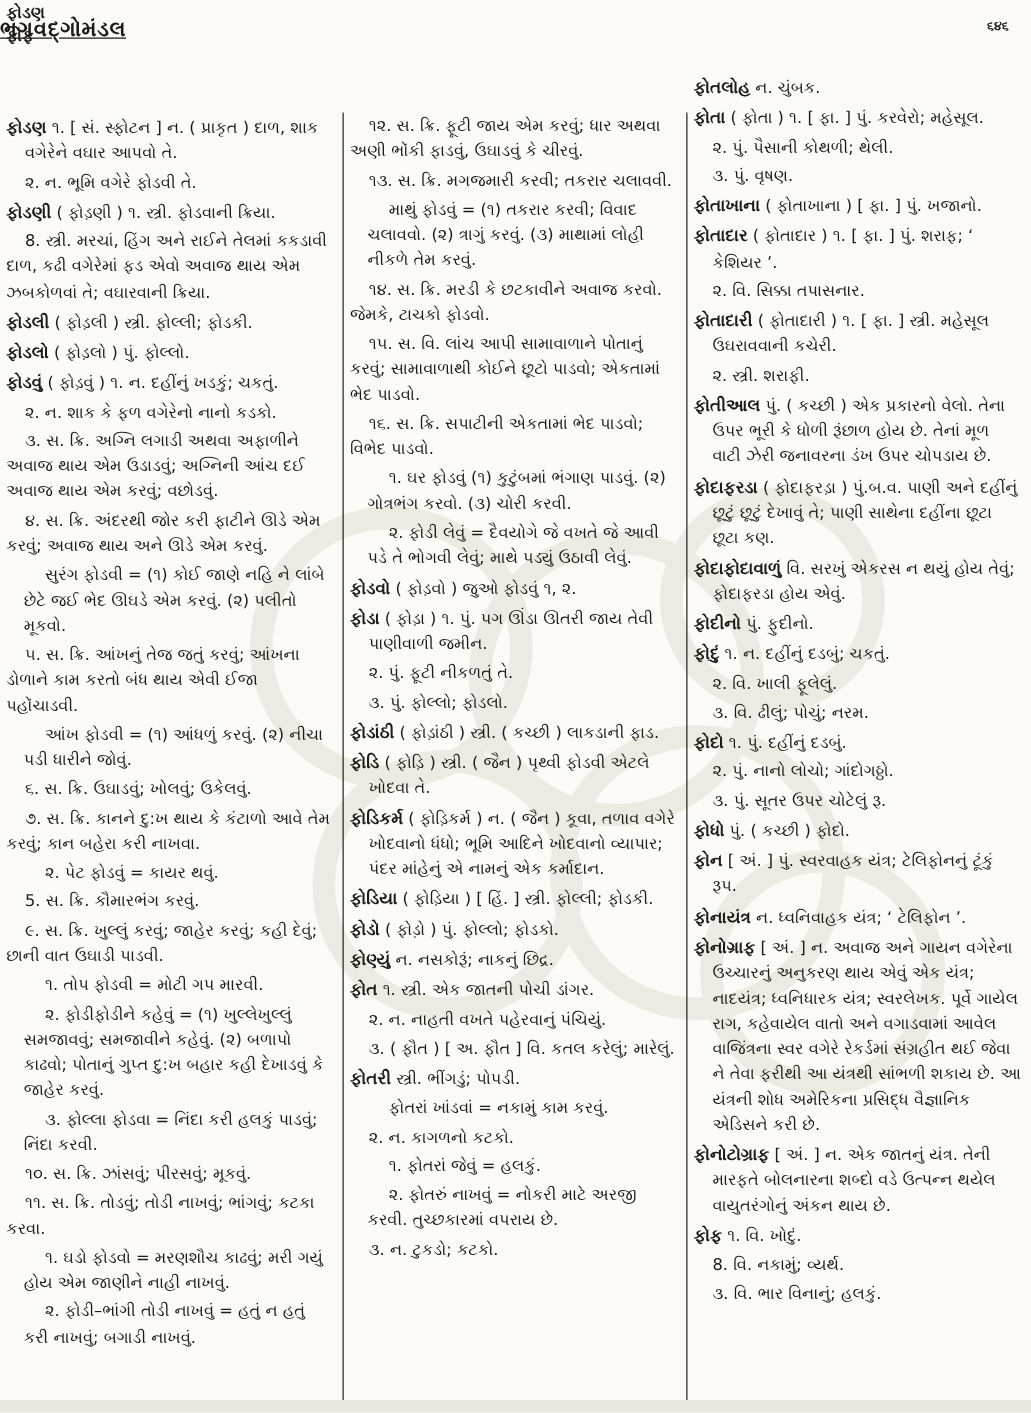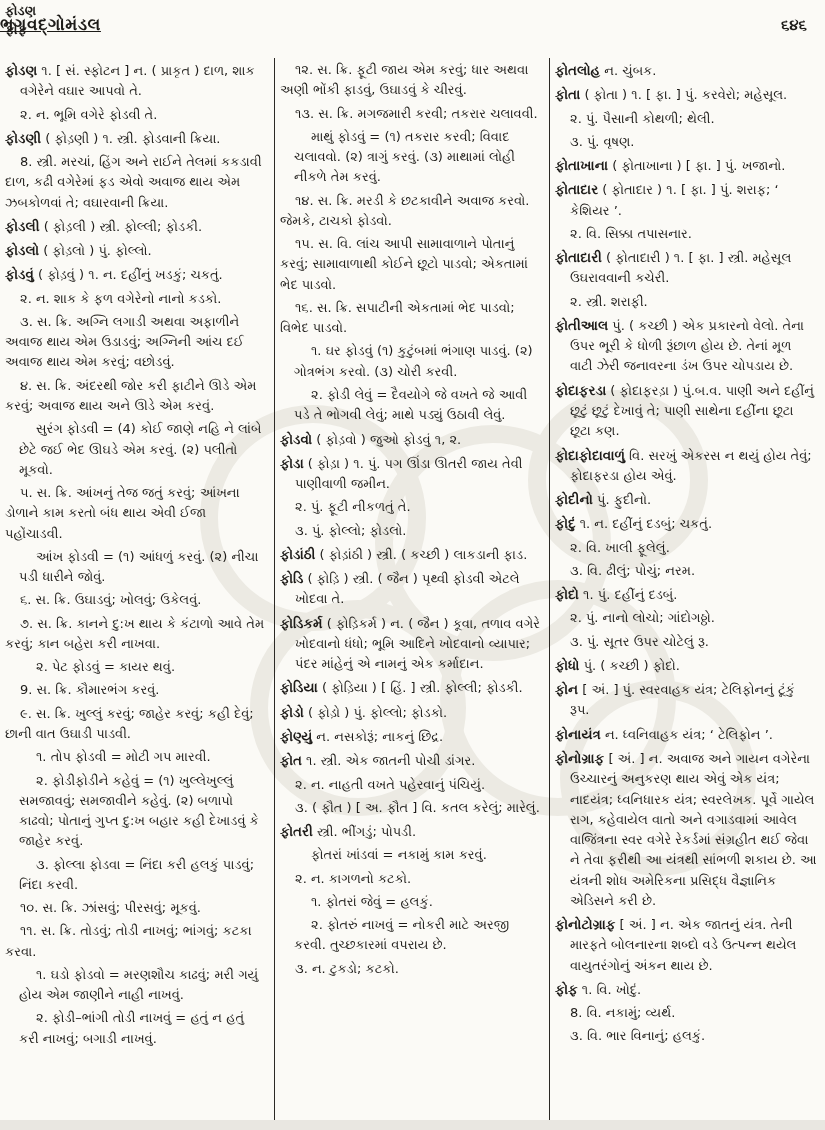--- a/index.html
+++ b/index.html
@@ -33,21 +33,21 @@
   }
   .book-title{
     position:absolute;left:0;right:0;top:14px;
     text-align:left;
     font-size:17px;font-weight:bold;
     letter-spacing:.5px;
     text-decoration:underline;
   }
   .pageno{
     position:absolute;right:18px;top:16px;
-    font-size:15px;font-weight:bold;
+    font-size:10px;font-weight:bold;
   }
   
   .watermark{position:absolute;inset:0;pointer-events:none;z-index:0;}
   .ring{
     position:absolute;border-radius:50%;
     border:18px solid var(--watermark);
   }
   .ring.r1{left:200px;top:405px;width:190px;height:190px;}
   .ring.r2{left:375px;top:425px;width:200px;height:200px;}
   .ring.r3{left:528px;top:390px;width:144px;height:144px;}
@@ -62,21 +62,21 @@
     overflow:hidden;
   }
   .col{
     width:275px;
     box-sizing:border-box;
     padding:2px 7px 0 5px;
     font-size:13px;
     line-height:1.56;
     overflow:hidden;
   }
-  .col.c1,.col.c2{border-right:1.5px solid var(--rule);}
+  .col.c1,.col.c2{border-right:1.5px solid var(--rule);margin-top:32px;}
   .para{margin:0 0 3px 0;text-align:left;}
   .k-entry{padding-left:15px;text-indent:-15px;}
   .k-sense{padding-left:0;text-indent:15px;}
   .k-sub{padding-left:14px;text-indent:17px;}
   .hw{font-weight:bold;font-size:13.5px;}
 </style>
 </head>
 <body>
 
 <div class="page">
@@ -104,27 +104,27 @@
         <p class="para k-entry"><b class="hw">ફોડણ</b> ૧. [ સં. સ્ફોટન ] ન. ( પ્રાકૃત ) દાળ, શાક વગેરેને વઘાર આપવો તે.</p>
         <p class="para k-sense">૨. ન. ભૂમિ વગેરે ફોડવી તે.</p>
         <p class="para k-entry"><b class="hw">ફોડણી</b> ( ફોડ઼ણી ) ૧. સ્ત્રી. ફોડવાની ક્રિયા.</p>
         <p class="para k-sense">8. સ્ત્રી. મરચાં, હિંગ અને રાઈને તેલમાં કકડાવી દાળ, કઢી વગેરેમાં ફડ એવો અવાજ થાય એમ ઝબકોળવાં તે; વઘારવાની ક્રિયા.</p>
         <p class="para k-entry"><b class="hw">ફોડલી</b> ( ફોડ઼લી ) સ્ત્રી. ફોલ્લી; ફોડકી.</p>
         <p class="para k-entry"><b class="hw">ફોડલો</b> ( ફોડ઼લો ) પું. ફોલ્લો.</p>
         <p class="para k-entry"><b class="hw">ફોડવું</b> ( ફોડ઼વું ) ૧. ન. દહીંનું ખડકું; ચકતું.</p>
         <p class="para k-sense">૨. ન. શાક કે ફળ વગેરેનો નાનો કડકો.</p>
         <p class="para k-sense">૩. સ. ક્રિ. અગ્નિ લગાડી અથવા અફાળીને અવાજ થાય એમ ઉડાડવું; અગ્નિની આંચ દઈ અવાજ થાય એમ કરવું; વછોડવું.</p>
         <p class="para k-sense">૪. સ. ક્રિ. અંદરથી જોર કરી ફાટીને ઊડે એમ કરવું; અવાજ થાય અને ઊડે એમ કરવું.</p>
-        <p class="para k-sub">સુરંગ ફોડવી = (4) કોઈ જાણે નહિ ને લાંબે છેટે જઈ ભેદ ઊઘડે એમ કરવું. (૨) પલીતો મૂકવો.</p>
+        <p class="para k-sub">સુરંગ ફોડવી = (૧) કોઈ જાણે નહિ ને લાંબે છેટે જઈ ભેદ ઊઘડે એમ કરવું. (૨) પલીતો મૂકવો.</p>
         <p class="para k-sense">૫. સ. ક્રિ. આંખનું તેજ જતું કરવું; આંખના ડોળાને કામ કરતો બંધ થાય એવી ઈજા પહોંચાડવી.</p>
         <p class="para k-sub">આંખ ફોડવી = (૧) આંધળું કરવું. (૨) નીચા પડી ધારીને જોવું.</p>
         <p class="para k-sense">૬. સ. ક્રિ. ઉઘાડવું; ખોલવું; ઉકેલવું.</p>
         <p class="para k-sense">૭. સ. ક્રિ. કાનને દુ:ખ થાય કે કંટાળો આવે તેમ કરવું; કાન બહેરા કરી નાખવા.</p>
         <p class="para k-sub">૨. પેટ ફોડવું = કાયર થવું.</p>
-        <p class="para k-sense">9. સ. ક્રિ. કૌમારભંગ કરવું.</p>
+        <p class="para k-sense">5. સ. ક્રિ. કૌમારભંગ કરવું.</p>
         <p class="para k-sense">૯. સ. ક્રિ. ખુલ્લું કરવું; જાહેર કરવું; કહી દેવું; છાની વાત ઉઘાડી પાડવી.</p>
         <p class="para k-sub">૧. તોપ ફોડવી = મોટી ગપ મારવી.</p>
         <p class="para k-sub">૨. ફોડીફોડીને કહેવું = (૧) ખુલ્લેખુલ્લું સમજાવવું; સમજાવીને કહેવું. (૨) બળાપો કાઢવો; પોતાનું ગુપ્ત દુ:ખ બહાર કહી દેખાડવું કે જાહેર કરવું.</p>
         <p class="para k-sub">૩. ફોલ્લા ફોડવા = નિંદા કરી હલકું પાડવું; નિંદા કરવી.</p>
         <p class="para k-sense">૧૦. સ. ક્રિ. ઝાંસવું; પીરસવું; મૂકવું.</p>
         <p class="para k-sense">૧૧. સ. ક્રિ. તોડવું; તોડી નાખવું; ભાંગવું; કટકા કરવા.</p>
         <p class="para k-sub">૧. ઘડો ફોડવો = મરણશૌચ કાઢવું; મરી ગયું હોય એમ જાણીને નાહી નાખવું.</p>
         <p class="para k-sub">૨. ફોડી–ભાંગી તોડી નાખવું = હતું ન હતું કરી નાખવું; બગાડી નાખવું.</p>
       </section>
     <section class="col c2">

